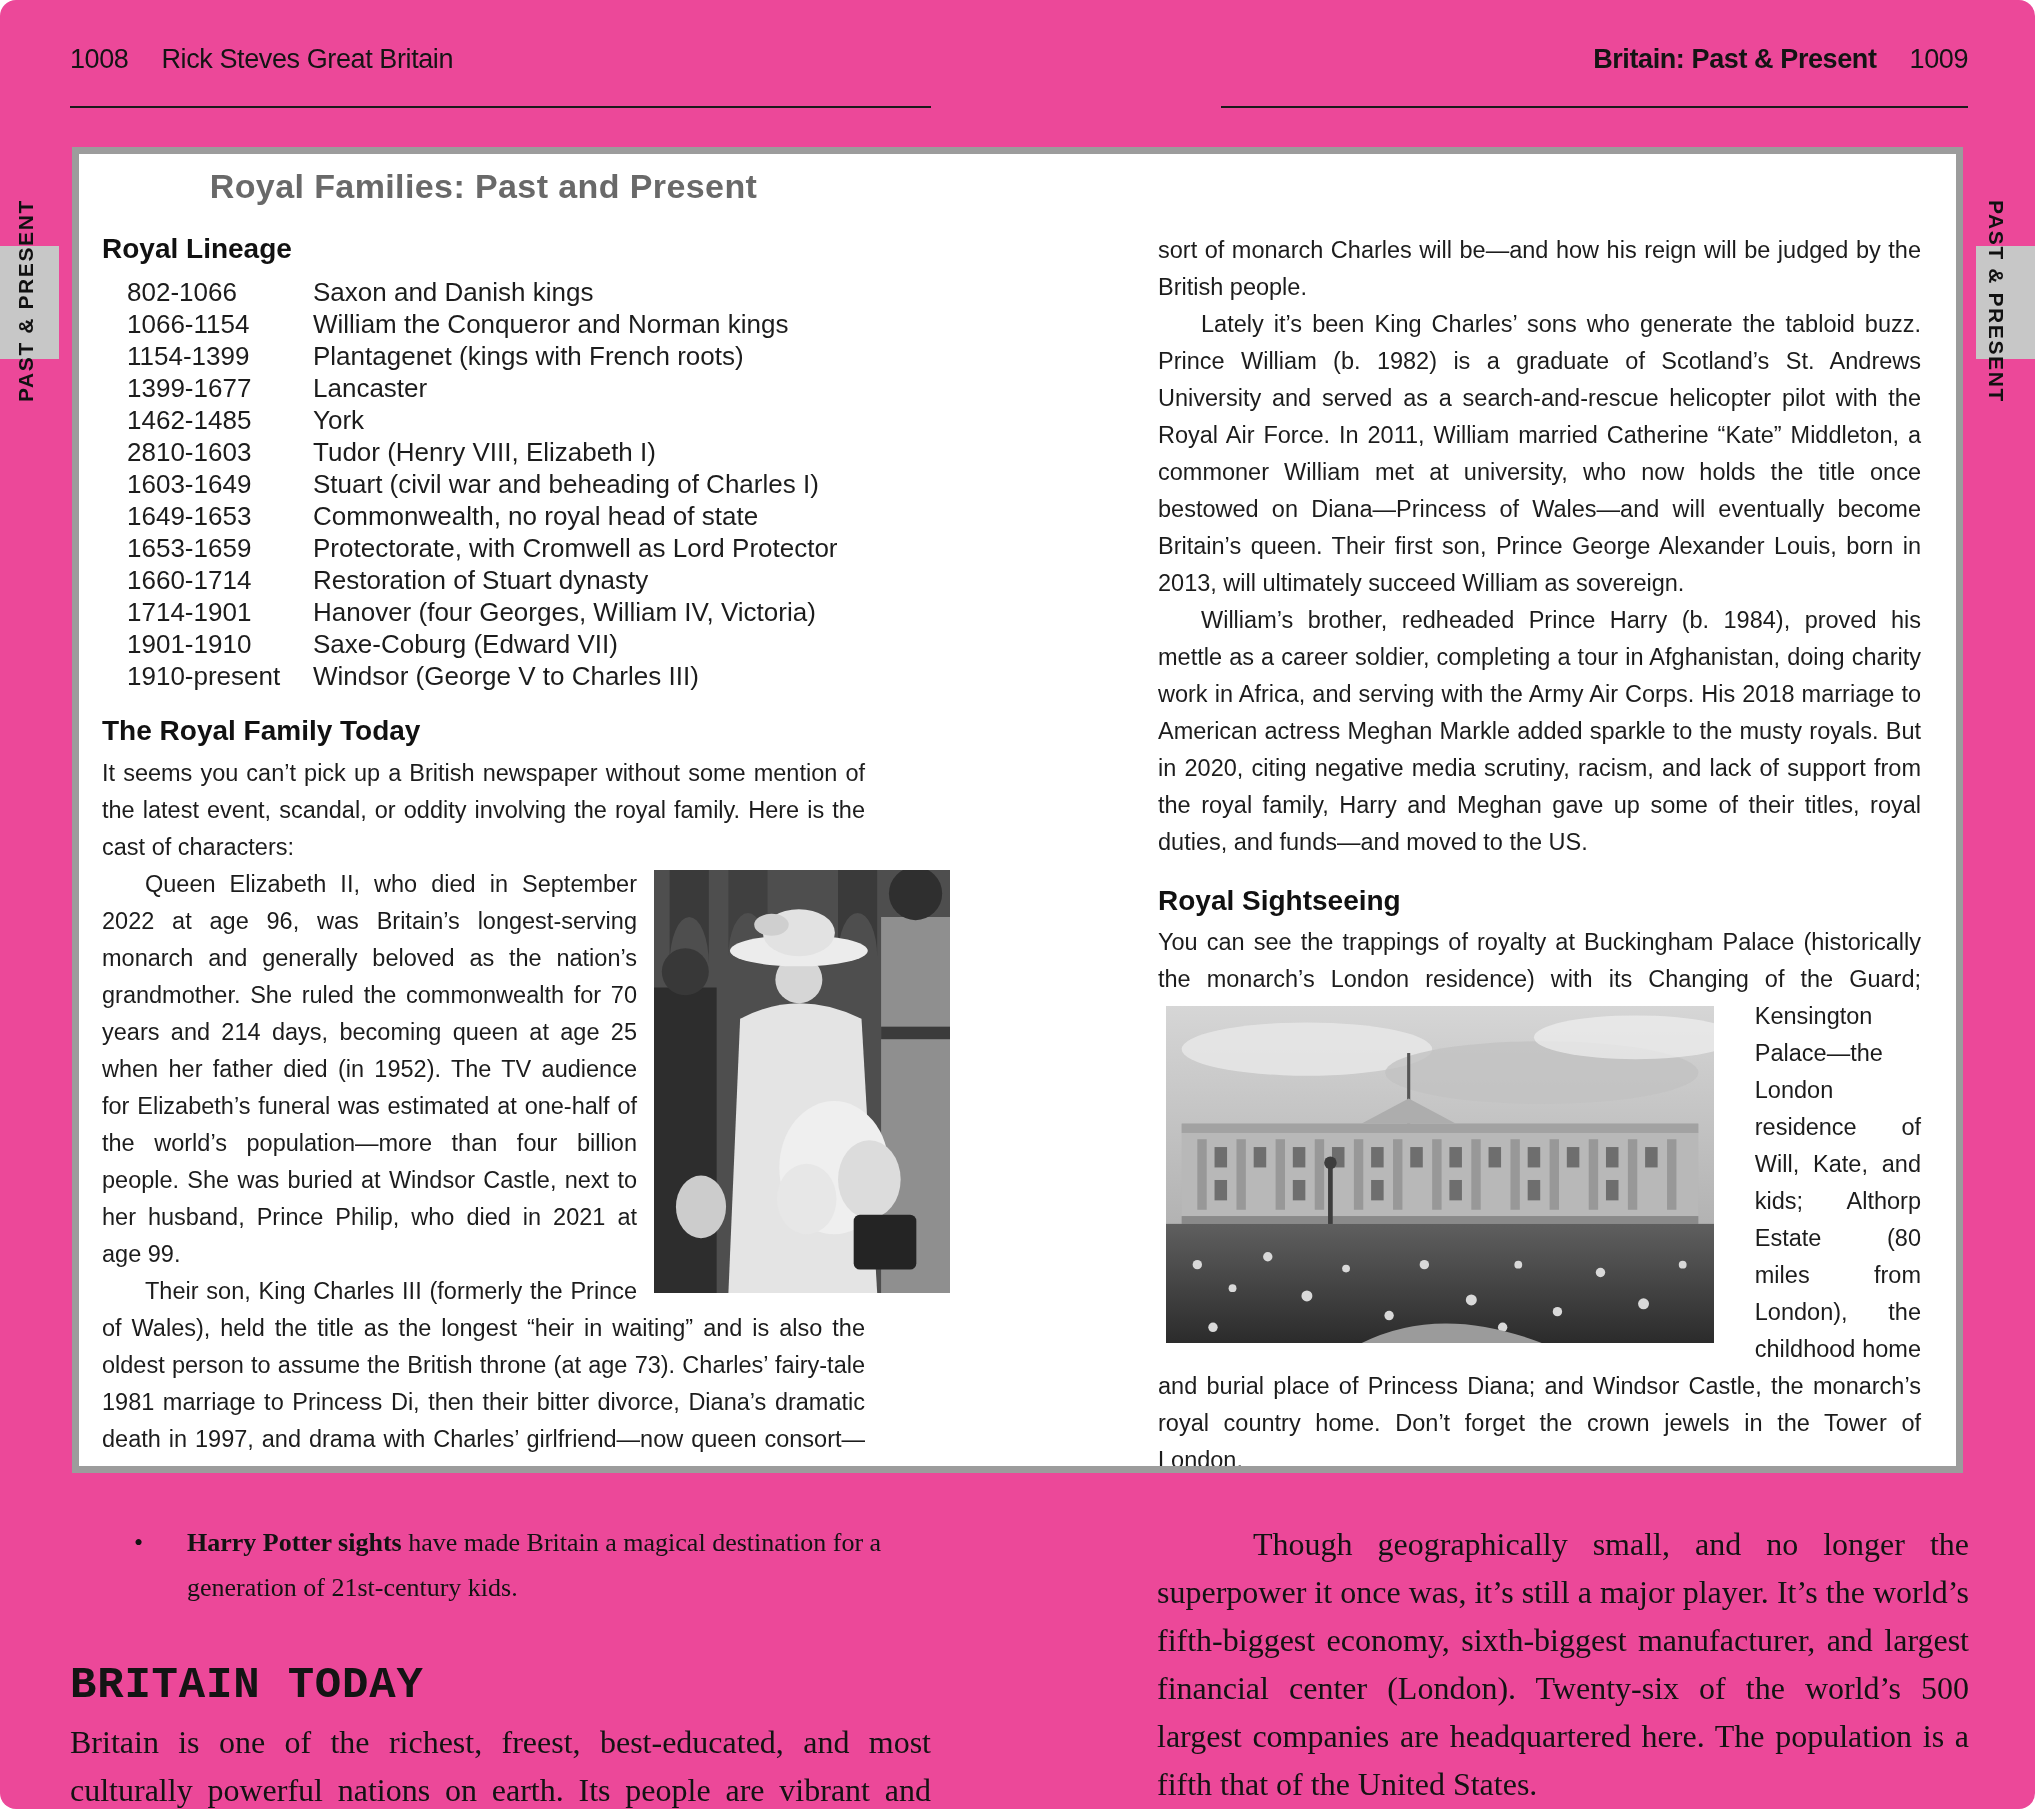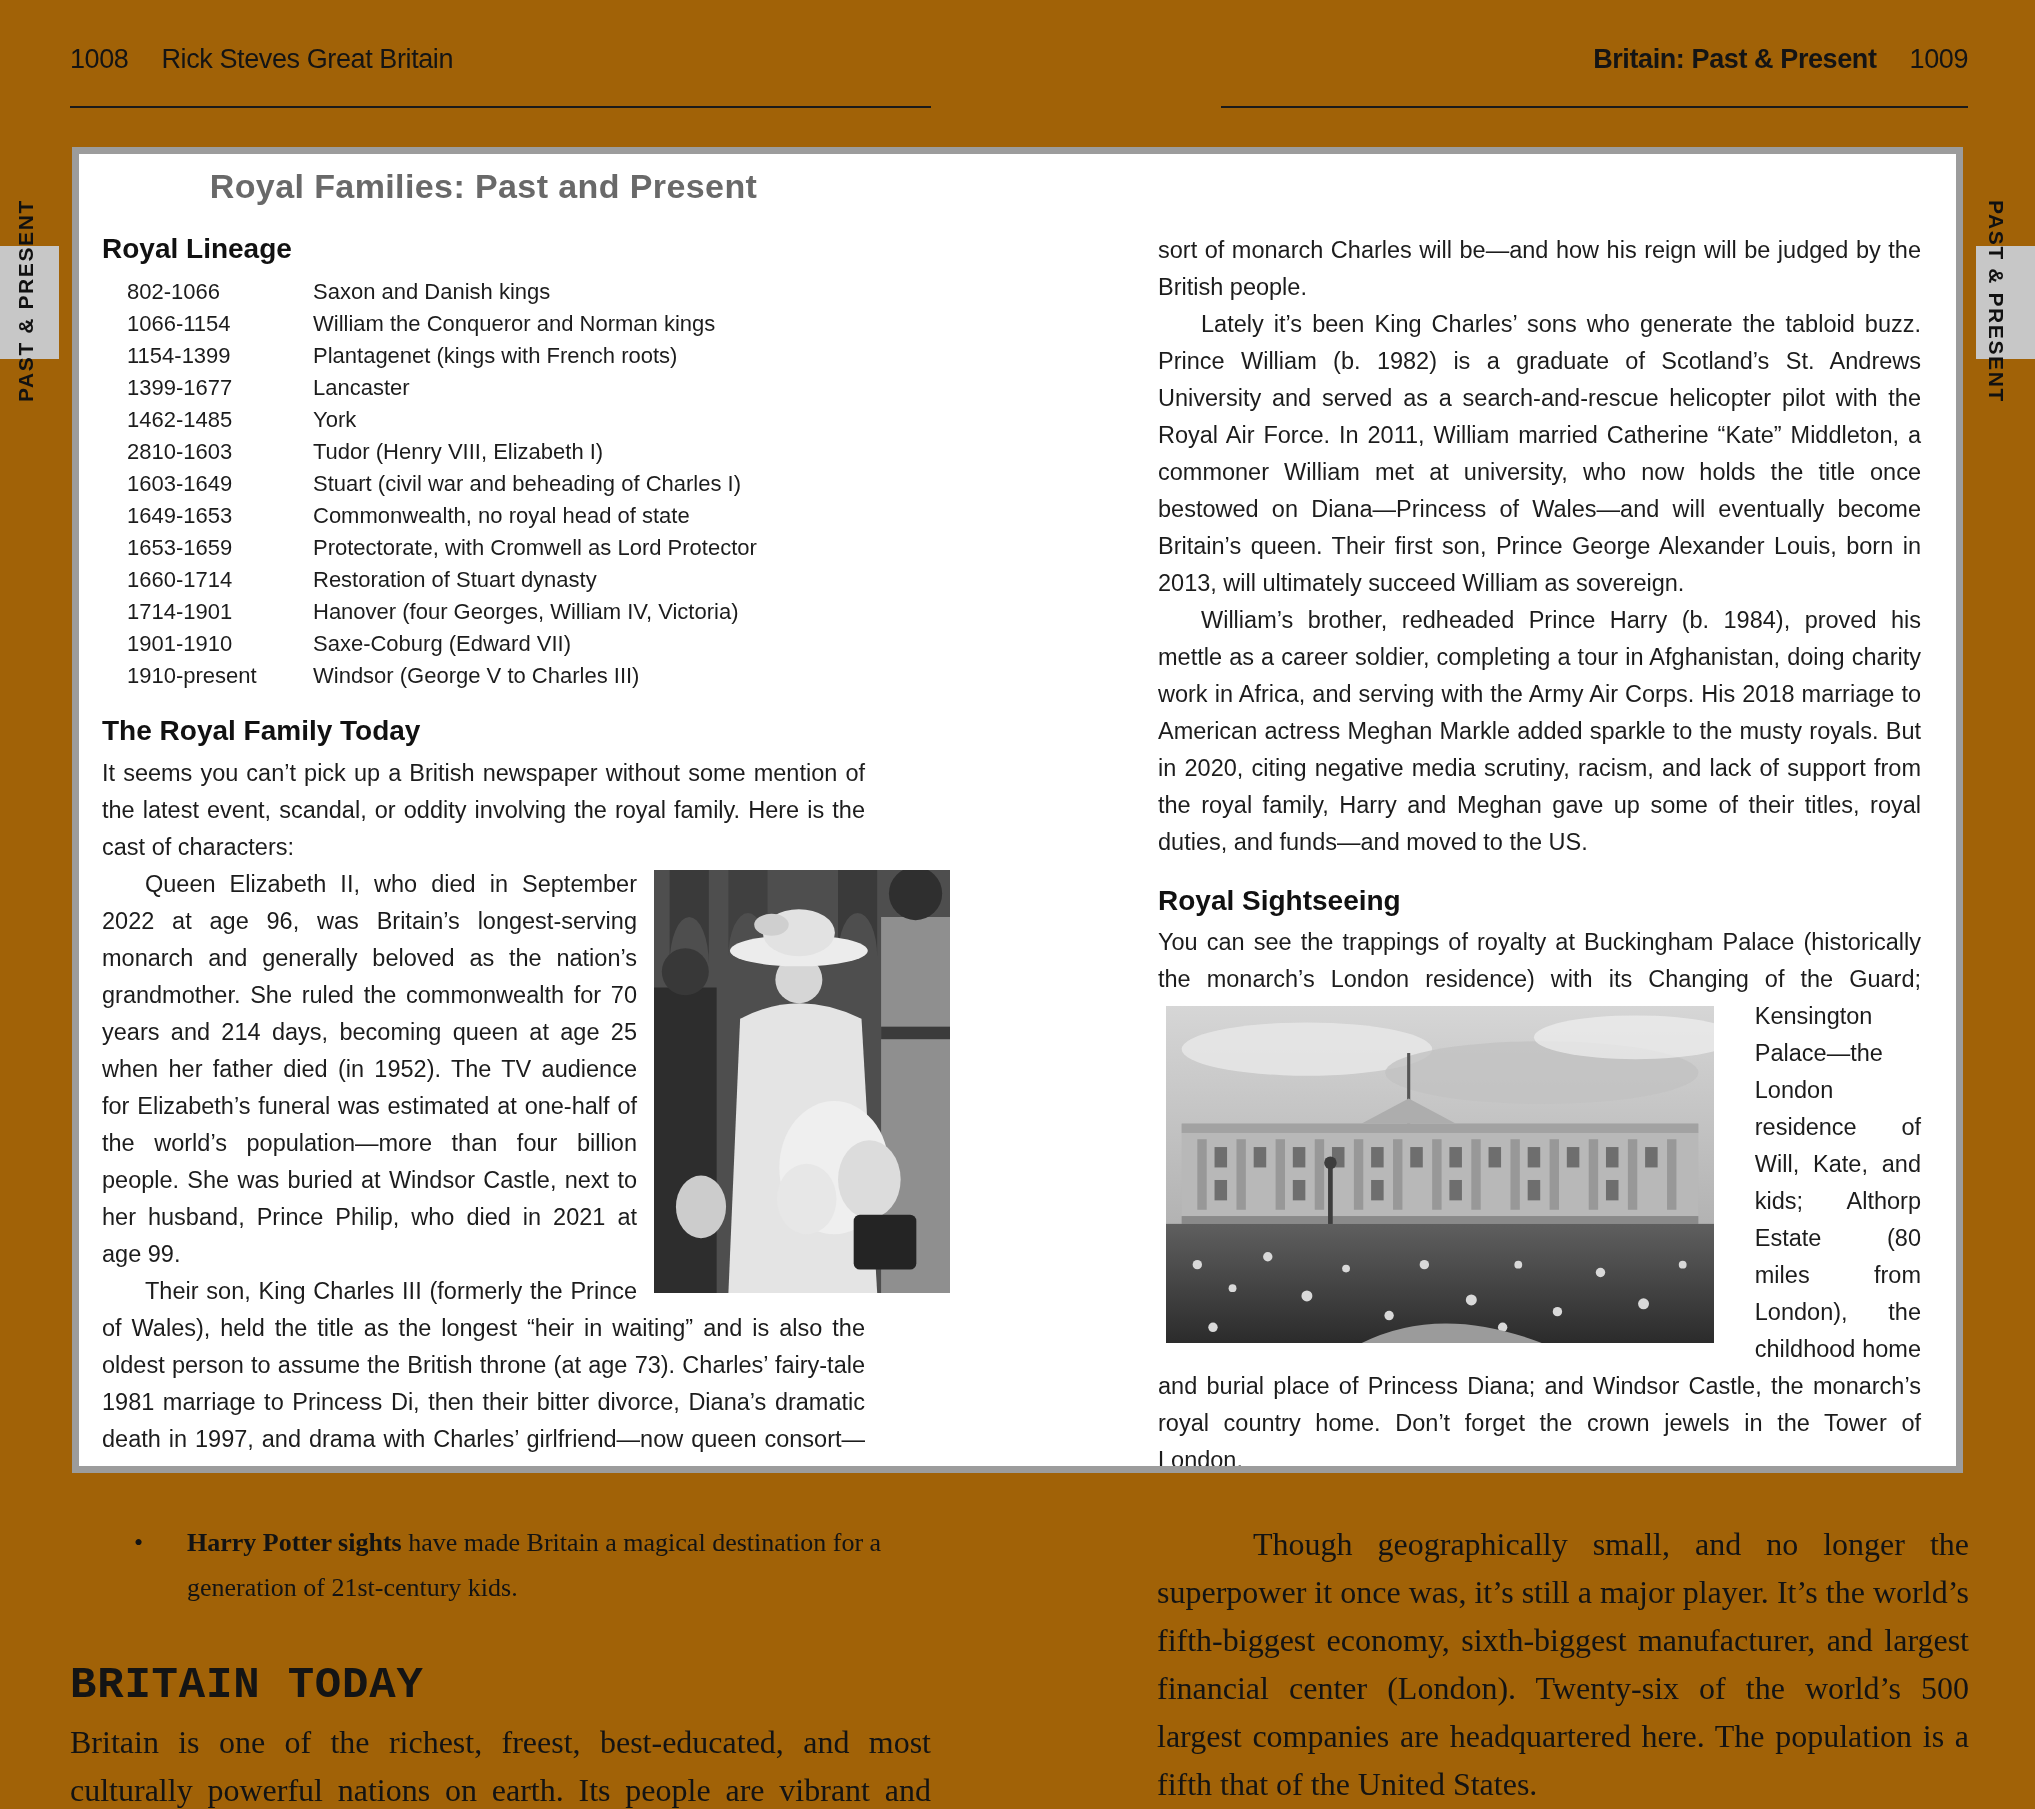--- a/index.html
+++ b/index.html
@@ -1,17 +1,17 @@
 <!DOCTYPE html>
 <html style="font-size:12.5px"><head>
 <meta charset="utf-8">
 <style>
   html,body{margin:0;padding:0;background:#ffffff;}
-  #page{position:relative;width:2035px;height:1809px;background:#a16207;overflow:hidden;
-        font-family:"Liberation Sans","DejaVu Sans",sans-serif;color:#1c1c1c;}
+  #page{position:relative;width:2035px;height:1809px;background:#ec4899;overflow:hidden;
+        font-family:"Liberation Sans","DejaVu Sans",sans-serif;color:#1c1c1c;border-radius:16px;}
 
   
   .runhead{position:absolute;top:44px;font-size:27px;letter-spacing:-0.4px;color:#141414;white-space:nowrap;}
   .runhead .pnum{font-weight:400;}
   .runhead .ptitle{margin-left:33px;font-weight:400;}
   #head-left{left:70px;}
   #head-right{right:67px;text-align:left;}
   #head-right .ptitle{font-weight:700;margin-left:0;margin-right:33px;}
   .headrule{position:absolute;top:106px;height:2.3px;background:#1a1a1a;}
   #rule-left{left:70px;width:861px;}
@@ -30,21 +30,21 @@
   #royalbox{position:absolute;left:72px;top:147px;width:1891px;height:1326px;box-sizing:border-box;
             border:7px solid #9c9c9c;background:#ffffff;overflow:hidden;}
   #col-left{position:absolute;left:23px;top:0;width:763px;}
   #col-right{position:absolute;left:1079px;top:78px;width:763px;}
 
   .boxtitle{margin:12.5px 0 27px 0;text-align:center;font-size:34px;font-weight:700;color:#696969;letter-spacing:0.4px;}
   .bhead{font-size:28px;font-weight:700;color:#111;margin:0 0 11px 0;}
   .bhead2{font-size:28px;font-weight:700;color:#111;margin:23.5px 0 7.8px 0;}
 
   .lineage{margin:4.7px 0 0 0;}
-  .lrow{display:flex;line-height:32px;font-size:22px;color:#1c1c1c;}
+  .lrow{display:flex;line-height:32px;font-size:26px;color:#1c1c1c;}
   .lyears{width:186px;padding-left:25px;flex:none;}
   .ldesc{flex:1;}
 
   .bp{margin:0;font-size:23.5px;line-height:37px;text-align:justify;color:#1c1c1c;}
   .bp.ind{text-indent:43px;}
   .bp + .bp{margin-top:0;}
 
   
   .photo{position:relative;overflow:hidden;background:#777;}
   #photo-queen{float:right;width:296px;height:423px;margin:4.7px -85px 11px 17px;}

